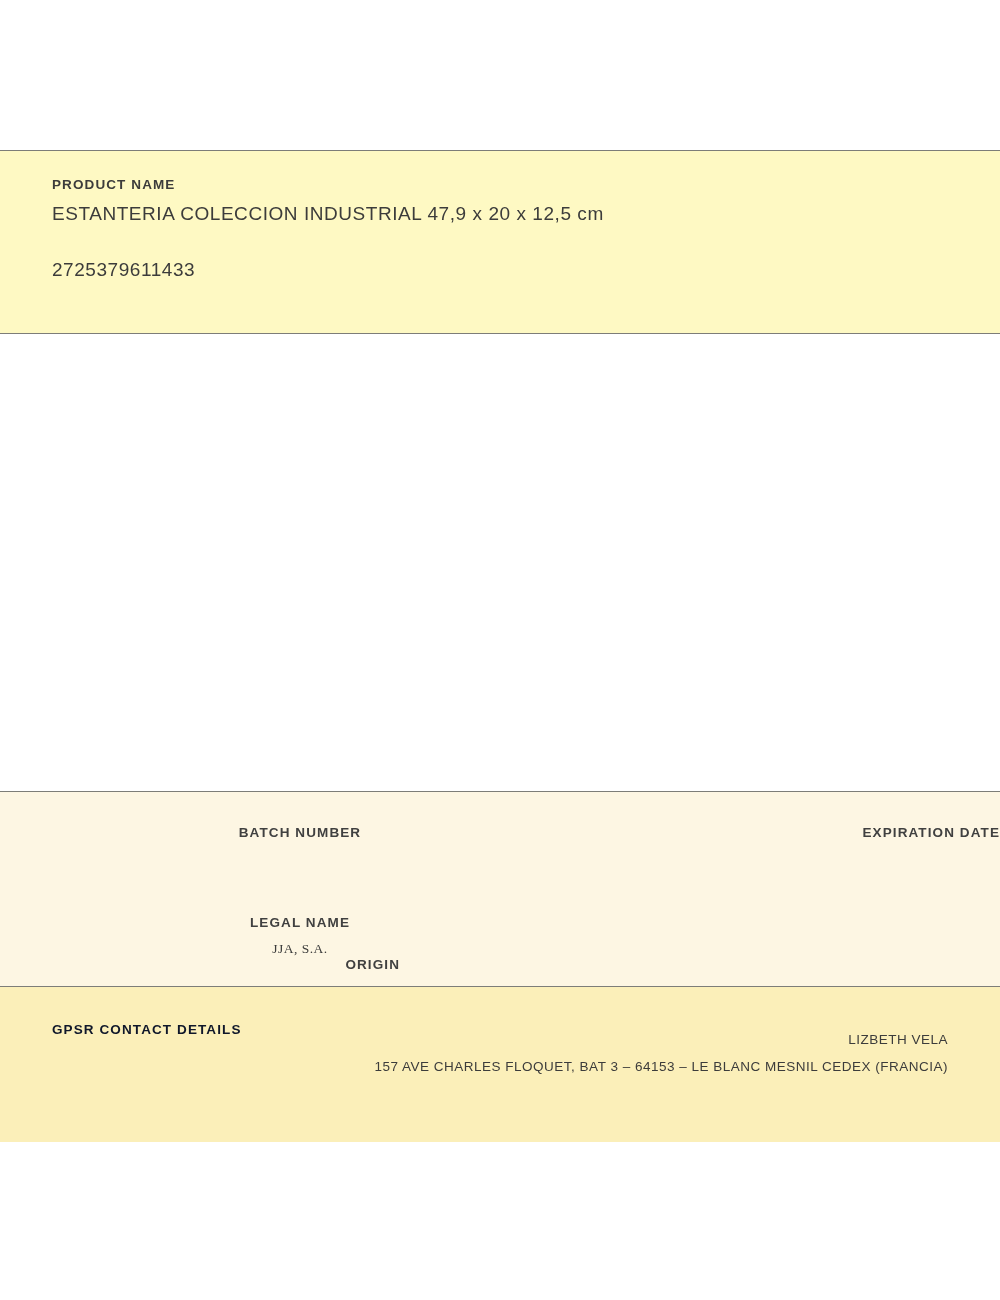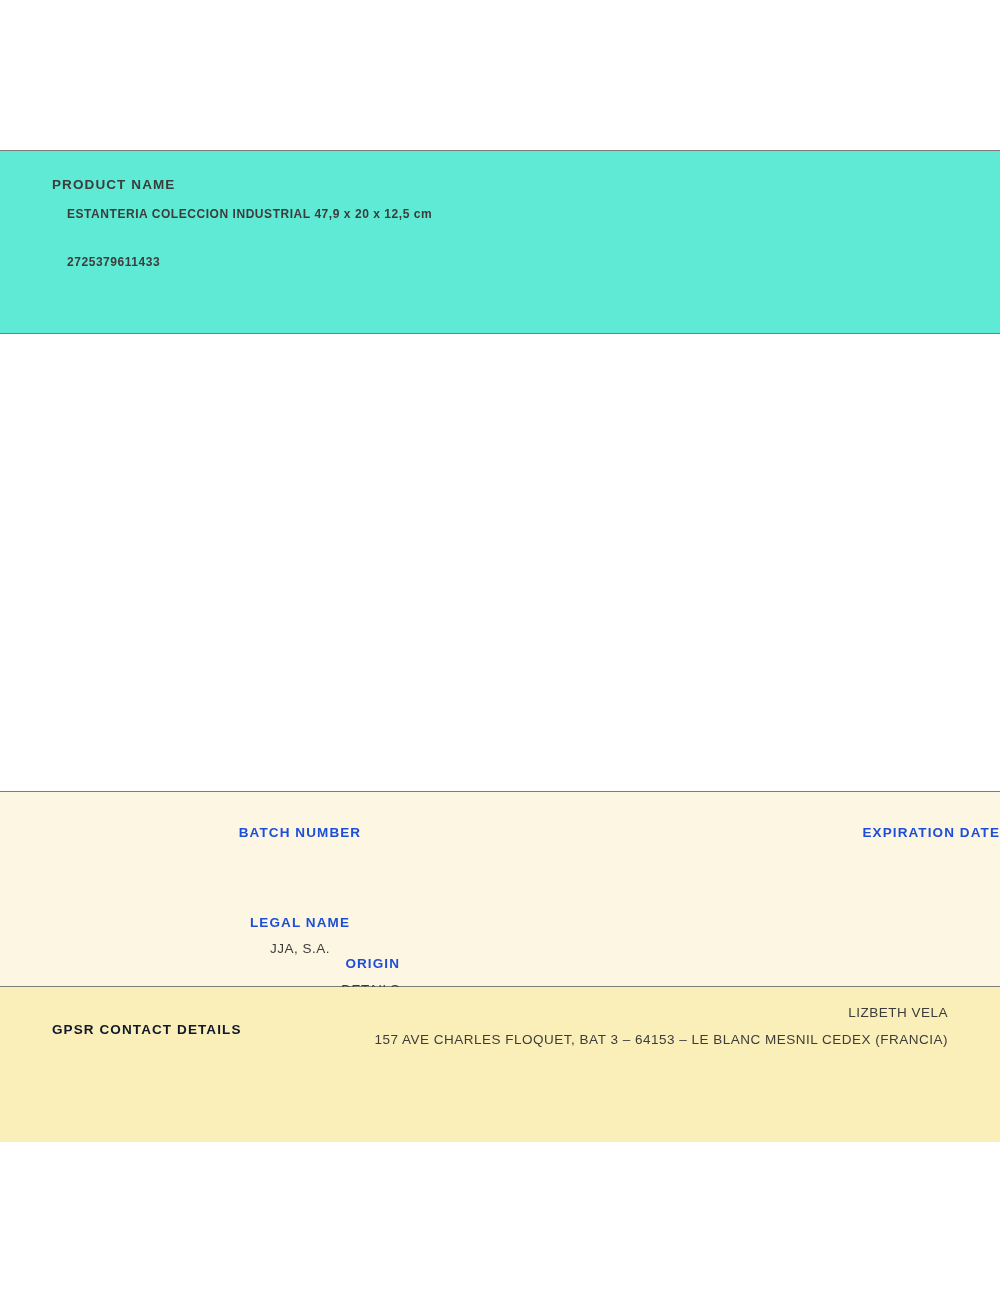--- a/index.html
+++ b/index.html
@@ -22,42 +22,42 @@
     box-sizing: border-box;
   }
 
   
   .block-top {
     position: absolute;
     left: 0;
     top: 150px;
     width: 1000px;
     height: 184px;
-    background: #5eead4;
+    background: #fef9c3;
     border-top: 1px solid #7d7d78;
     border-bottom: 1px solid #7d7d78;
     box-sizing: border-box;
     padding: 26px 52px 0 52px;
   }
 
   .field-label {
     font-size: 13.5px;
     font-weight: bold;
     letter-spacing: 1.1px;
     color: #3c3c3b;
     margin: 0 0 11px 0;
     text-transform: uppercase;
   }
 
   .field-value {
-    font-size: 12px;
-    font-weight: bold;
+    font-size: 19px;
+    font-weight: normal;
     letter-spacing: 0.55px;
     color: #3c3c3b;
-    margin: 15px;
+    margin: 0;
   }
 
   .field-group + .field-group {
     margin-top: 34px;
   }
 
   
   .block-middle {
     position: absolute;
     left: 0;
@@ -100,34 +100,35 @@
   .meta-cell.col-2 {
     width: 400px;
     text-align: right;
     padding-left: 70px;
   }
 
   .meta-label {
     font-size: 13.5px;
     font-weight: bold;
     letter-spacing: 1.1px;
-    color: #1d4ed8;
+    color: #404040;
     text-transform: uppercase;
     margin: 0 0 11px 0;
     white-space: nowrap;
   }
 
   .meta-value {
     font-size: 13.5px;
     font-weight: normal;
     letter-spacing: 0.5px;
     color: #3c3c3b;
     margin: 0;
     min-height: 14px;
     white-space: nowrap;
+    font-family: Liberation Serif, serif;
   }
 
   
   .block-gpsr {
     position: absolute;
     left: 0;
     top: 987px;
     width: 1000px;
     height: 155px;
     background: #fbefb9;
@@ -143,21 +144,21 @@
     font-weight: bold;
     letter-spacing: 1.1px;
     text-transform: uppercase;
     color: #0f172a;
     margin: 0;
   }
 
   .gpsr-lines {
     position: absolute;
     right: 52px;
-    top: 18px;
+    top: 45px;
     text-align: right;
   }
 
   .gpsr-line {
     font-size: 13.5px;
     letter-spacing: 0.5px;
     color: #3c3c3b;
     margin: 0 0 12px 0;
     white-space: nowrap;
   }

